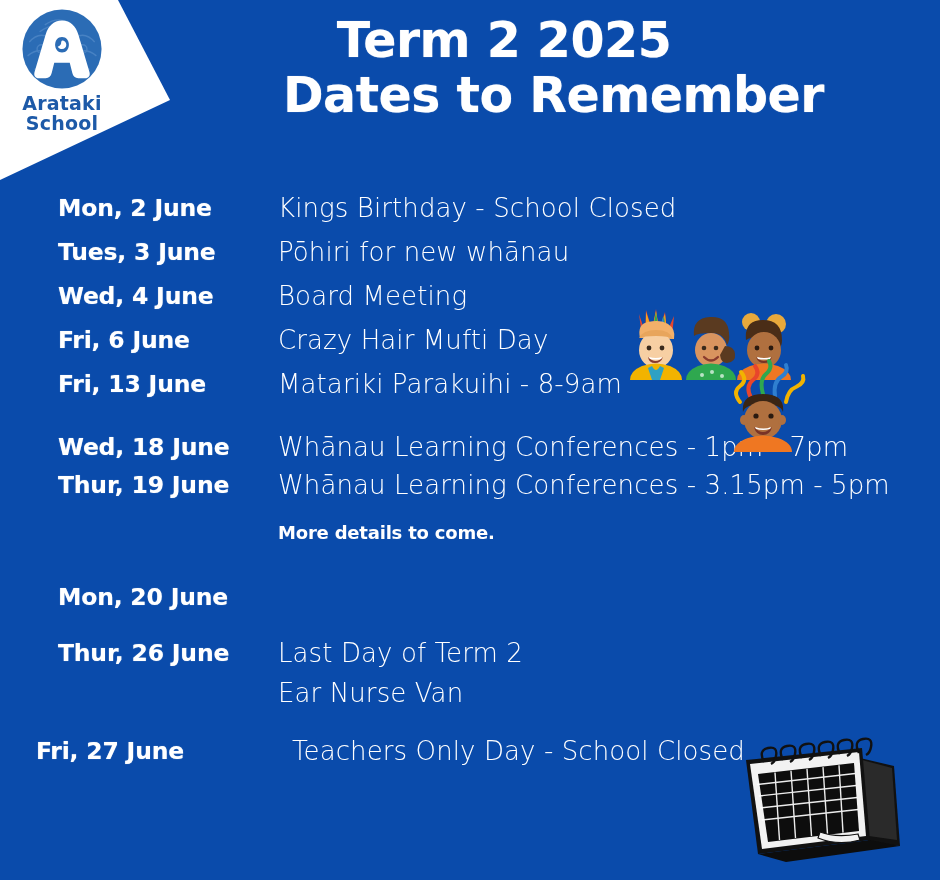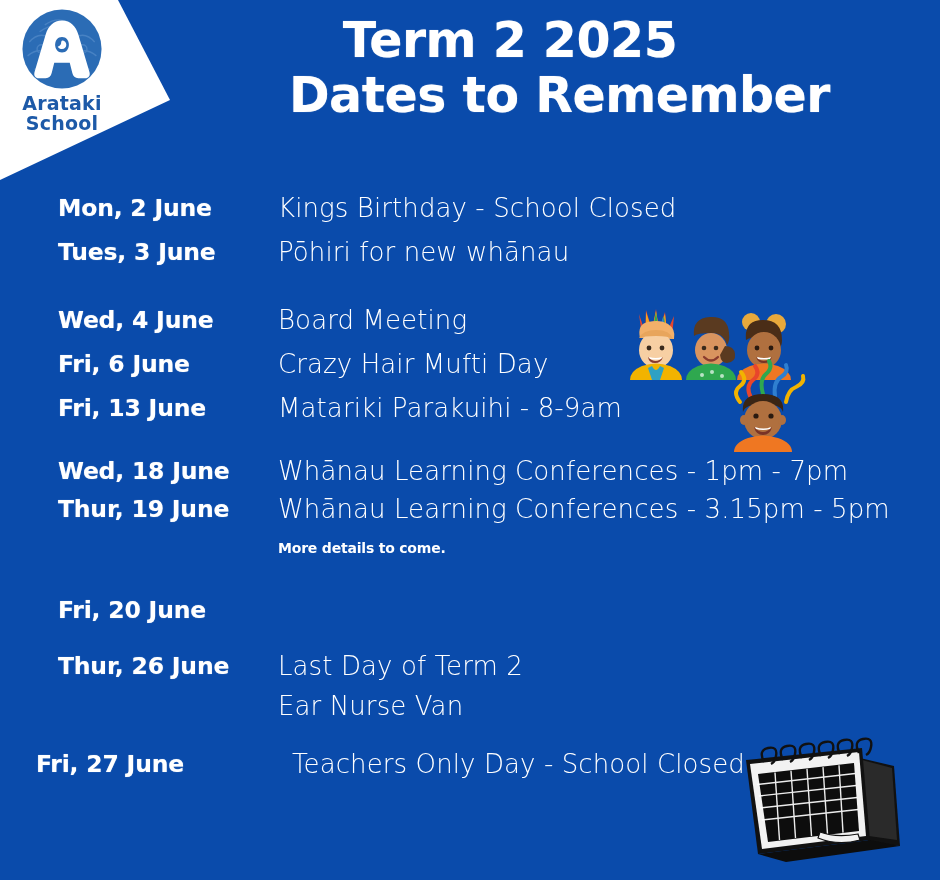--- a/index.html
+++ b/index.html
@@ -21,21 +21,21 @@
   .logo-mark{width:86px;height:86px;margin:0 auto;display:block;}
   .logo-text{
     font-family:"DejaVu Sans", sans-serif;
     color:#1d5aa8;font-weight:700;font-size:19px;line-height:1.05;
     letter-spacing:.2px;margin-top:2px;
   }
   .logo-text .l2{display:block;}
 
   
   .title{
-    position:absolute;left:190px;top:14px;width:640px;
+    position:absolute;left:184px;top:14px;width:640px;
     text-align:center;color:#ffffff;
     font-family:"DejaVu Sans", sans-serif;
     font-weight:700;font-size:49px;line-height:1.12;
     letter-spacing:-0.5px;
     text-shadow:0 0 1px rgba(255,255,255,.55);
   }
   .title .ln{display:block;white-space:nowrap;}
   .title .ln2{font-size:49px;text-align:right;}
 
   
@@ -54,29 +54,29 @@
   .events{flex:1 1 auto;padding-left:2px;}
   .event{
     color:#ffffff;
     font-family:"DejaVu Sans", sans-serif;
     font-weight:300;font-size:26px;
     letter-spacing:.1px;white-space:nowrap;
   }
   .note{
     color:#ffffff;
     font-family:"DejaVu Sans", sans-serif;
-    font-weight:700;font-size:14px;
-    letter-spacing:-.2px;margin-top:12px;
+    font-weight:700;font-size:18px;
+    letter-spacing:-.2px;margin-top:18px;
   }
 
   
   .r0{margin-top:0;}
   .r0 .date,.r0 .event{line-height:44px;}
   .r1 .date,.r1 .event{line-height:44px;}
-  .r2 .date,.r2 .event{line-height:44px;margin-top:24px;}
+  .r2 .date,.r2 .event{line-height:44px;}
   .r3 .date,.r3 .event{line-height:44px;}
   .r4 .date,.r4 .event{line-height:44px;}
   .r-conf{margin-top:22px;}
   .r-conf .date{line-height:38px;}
   .r-conf .event{line-height:38px;}
   .r-mat{margin-top:34px;}
   .r-mat .date,.r-mat .event{line-height:40px;}
   .r-last{margin-top:16px;}
   .r-last .date,.r-last .event{line-height:40px;}
   .r-tod{margin-top:18px;}
@@ -175,21 +175,21 @@
 
     <div class="row">
       <div class="date" style="line-height:38px;">Thur, 19 June</div>
       <div class="events">
         <div class="event" style="line-height:38px;">Whānau Learning Conferences - 3.15pm - 5pm</div>
         <div class="note">More details to come.</div>
       </div>
     </div>
 
     <div class="row r-mat">
-      <div class="date">Fri, 20 June</div>
+      <div class="date">Mon, 20 June</div>
     </div>
 
     <div class="row r-last">
       <div class="date">Thur, 26 June</div>
       <div class="events">
         <div class="event">Last Day of Term 2</div>
         <div class="event">Ear Nurse Van</div>
       </div>
     </div>
 

